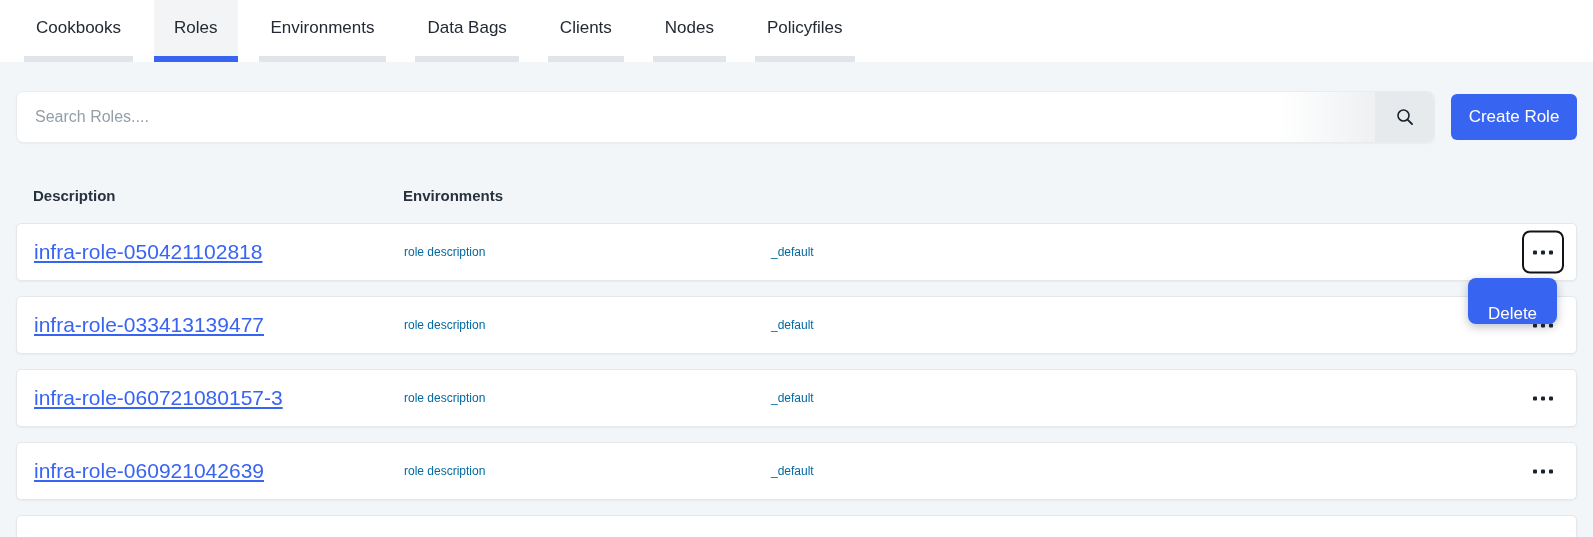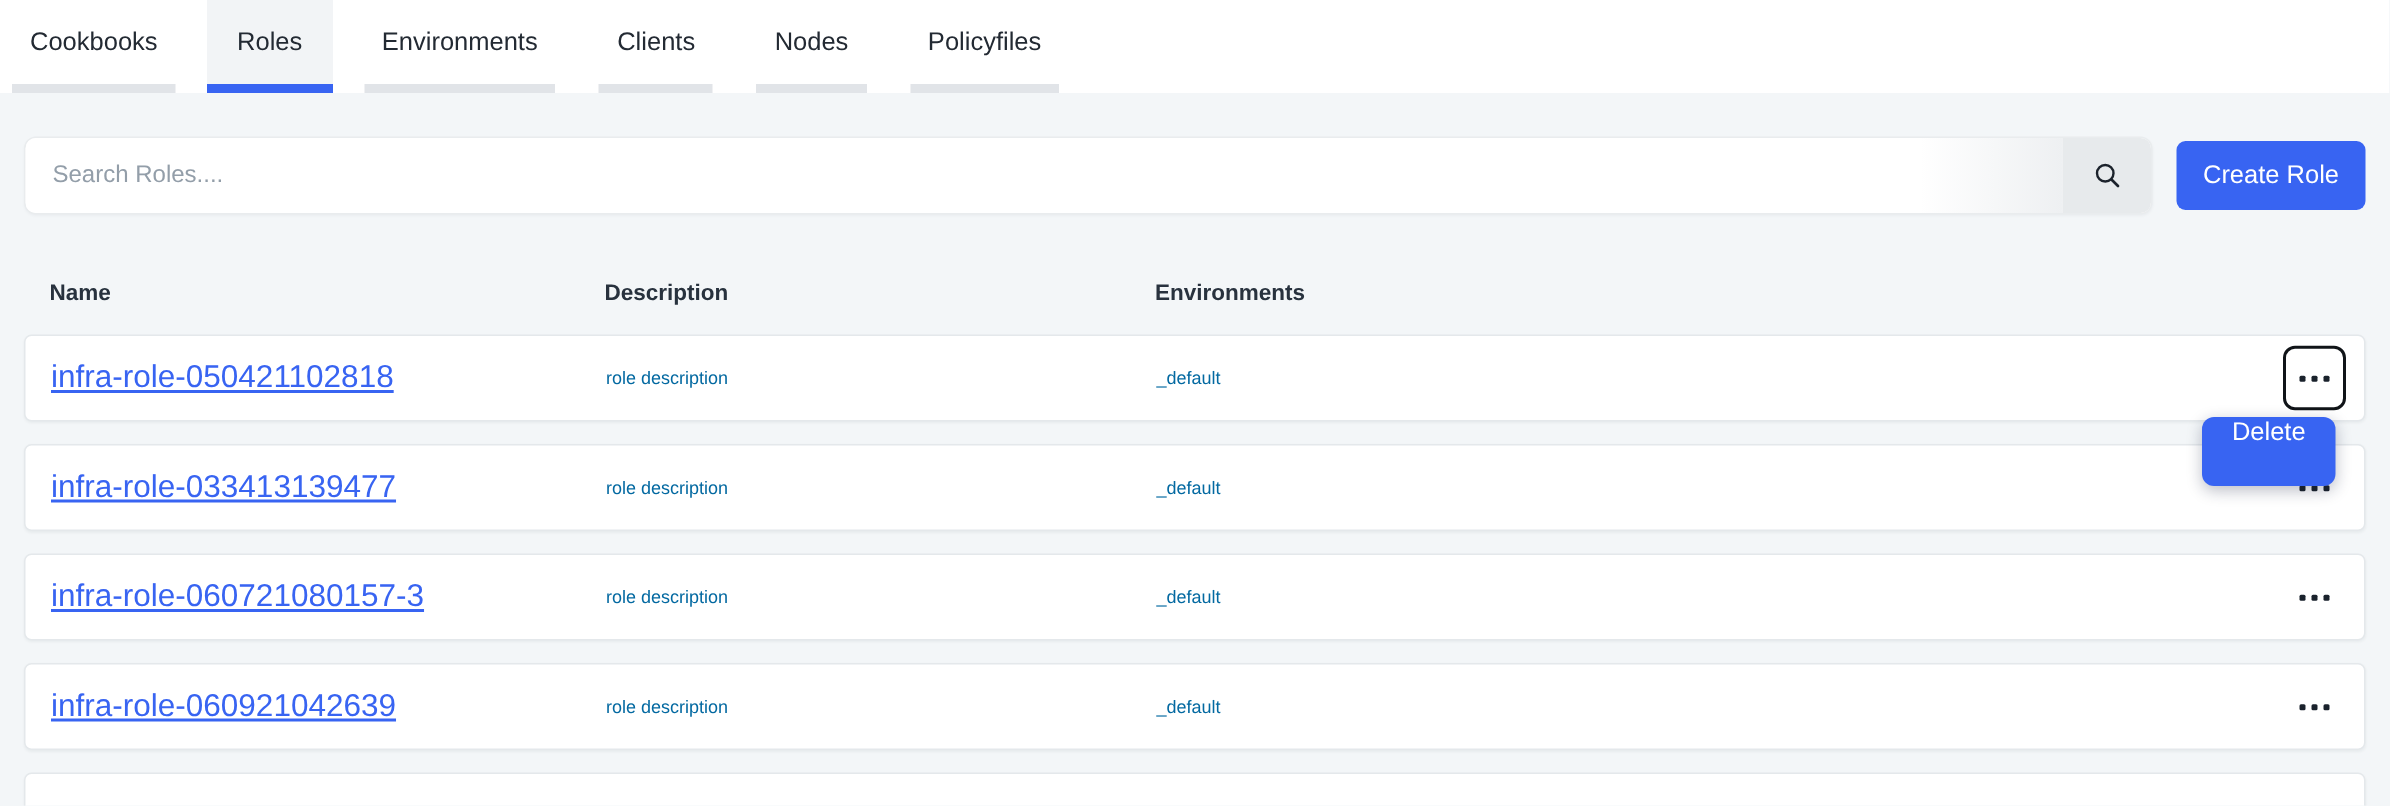--- a/index.html
+++ b/index.html
@@ -11,20 +11,21 @@
     background: #f3f6f8;
     font-family: "Liberation Sans", sans-serif;
     color: #242d37;
   }
   * { box-sizing: border-box; }
 
   
   .tab-bar {
     height: 62px;
     background: #ffffff;
+    padding-left: 16px;
     display: flex;
     align-items: center;
   }
   .tab {
     position: relative;
     height: 62px;
     padding: 0 20px;
     margin-right: 13px;
     font-size: 17px;
     line-height: 55px;
@@ -150,21 +151,21 @@
     position: absolute;
     top: 54px;
     right: 19px;
     width: 89px;
     height: 46px;
     background: #3864f2;
     border-radius: 8px;
     box-shadow: 0 3px 10px rgba(20,30,60,.28);
     z-index: 10;
     display: flex;
-    align-items: flex-start;
+    align-items: flex-end;
     justify-content: center;
   }
   .menu-item {
     color: #ffffff;
     font-size: 17px;
     cursor: pointer;
   }
 </style>
 </head>
 <body>
@@ -173,20 +174,24 @@
   <div class="tab">
     <span>Cookbooks</span>
     <span class="bar"></span>
   </div>
   <div class="tab active">
     <span>Roles</span>
     <span class="bar"></span>
   </div>
   <div class="tab">
     <span>Environments</span>
+    <span class="bar"></span>
+  </div>
+  <div class="tab">
+    <span>Data Bags</span>
     <span class="bar"></span>
   </div>
   <div class="tab">
     <span>Clients</span>
     <span class="bar"></span>
   </div>
   <div class="tab">
     <span>Nodes</span>
     <span class="bar"></span>
   </div>
@@ -207,21 +212,20 @@
             <circle cx="8.5" cy="8.5" r="5.5" fill="none" stroke="#1c232c" stroke-width="1.6"></circle>
             <line x1="12.8" y1="12.8" x2="17" y2="17" stroke="#1c232c" stroke-width="1.8" stroke-linecap="round"></line>
           </svg>
         </span>
       </button>
     </div>
     <button class="create-btn">Create Role</button>
   </div>
 
   <div class="table-header cols">
-    <span>Name</span>
     <span>Description</span>
     <span>Environments</span>
     <span></span>
   </div>
 
   <div class="rows">
 
     <div class="row-card cols">
       <a class="name-link">infra-role-050421102818</a>
       <span class="cell">role description</span>

